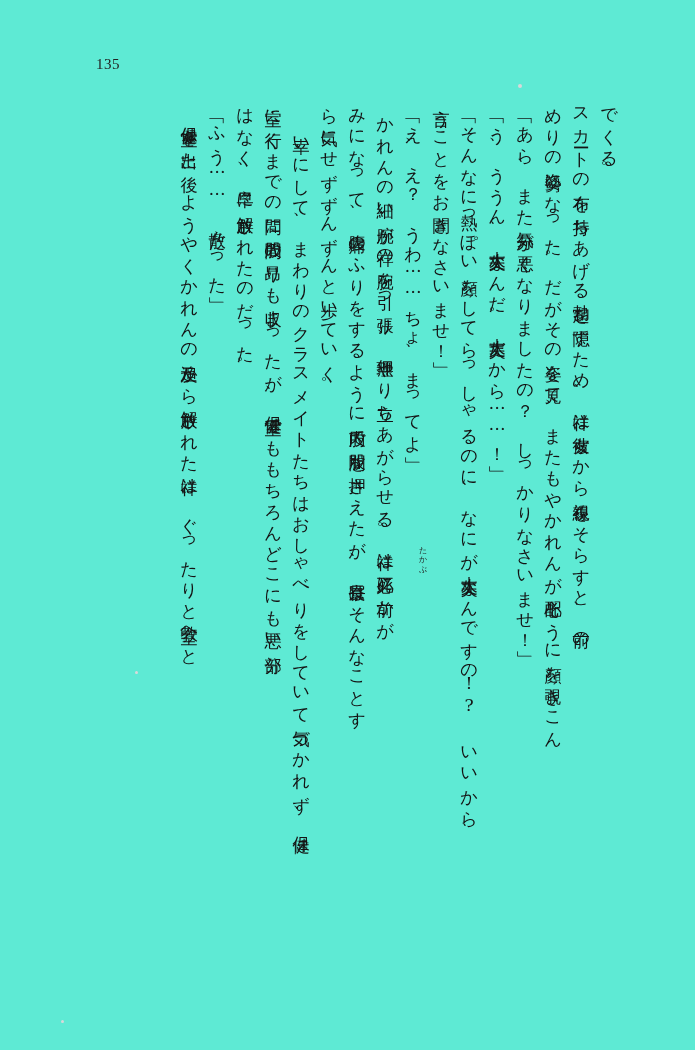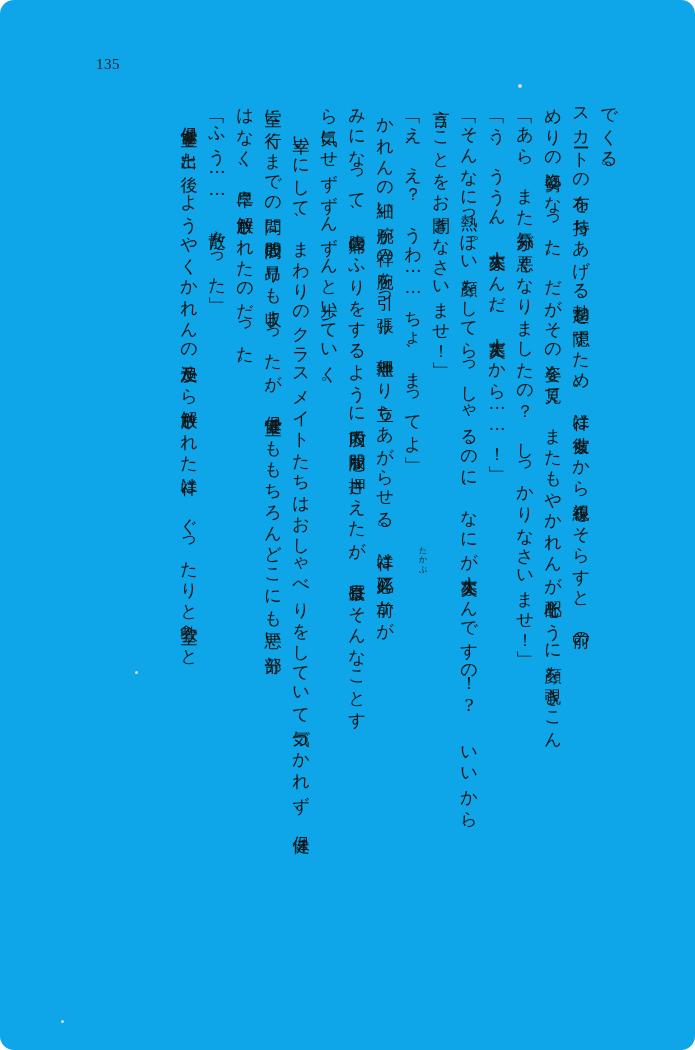--- a/index.html
+++ b/index.html
@@ -11,22 +11,21 @@
     width: 695px;
     height: 1050px;
     overflow: hidden;
     font-family: "Liberation Serif", "DejaVu Serif", serif;
     color: #1a1a1a;
     position: relative;
   }
   .page {
     position: absolute;
     inset: 0;
-    background: #0ea5e9;
-    border-radius: 14px;
+    background: #5eead4;
   }
   
   .page-number {
     position: absolute;
     top: 56px;
     left: 96px;
     font-size: 15px;
     letter-spacing: 0.5px;
     color: #222;
     font-family: "Liberation Serif", "DejaVu Serif", serif;

